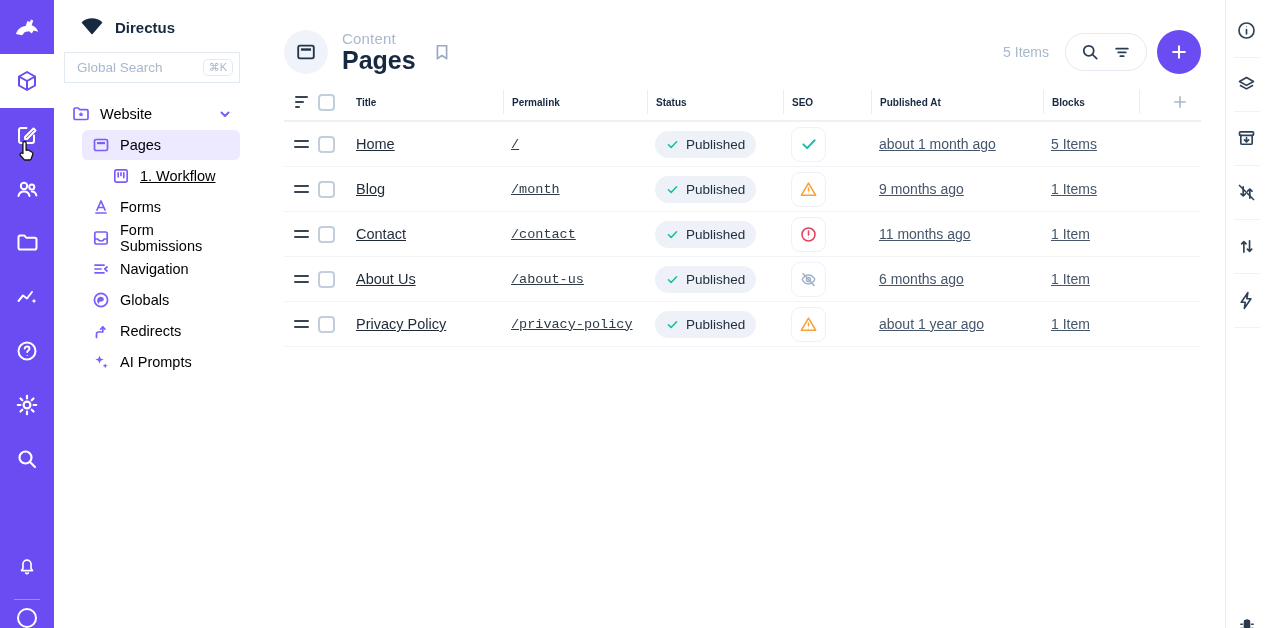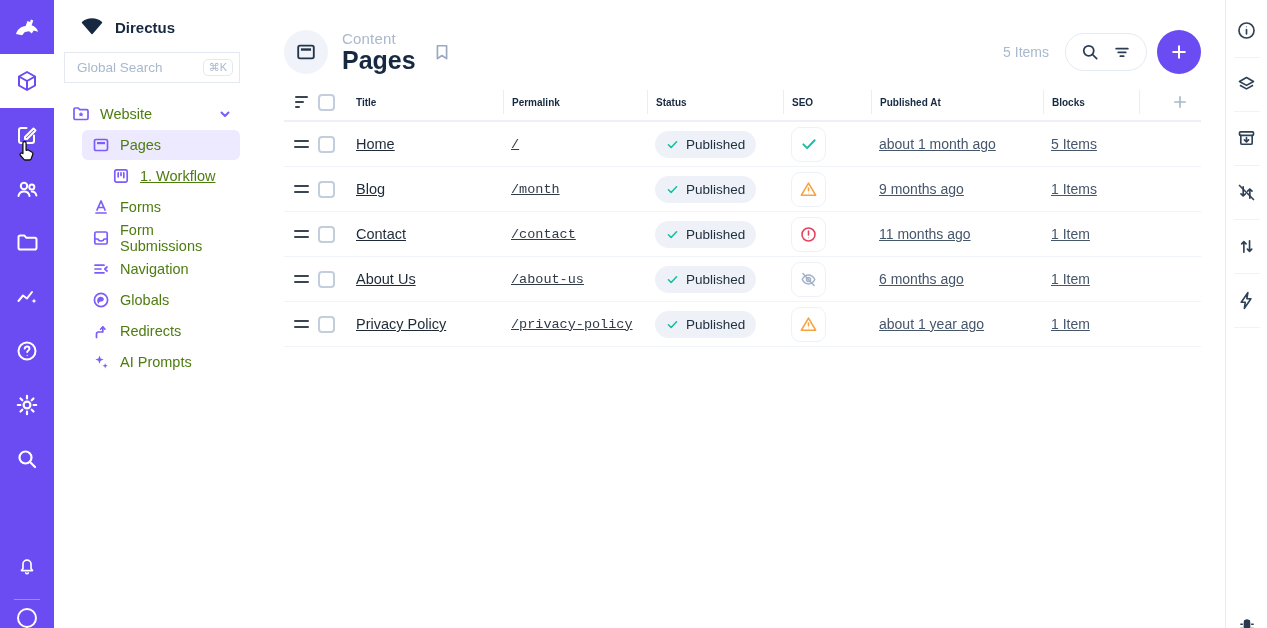--- a/index.html
+++ b/index.html
@@ -35,21 +35,21 @@
     border:none; outline:none; background:transparent; width:104px;
     font-size:13.5px; font-family:inherit; color:#172940;
   }
   .search-box input::placeholder { color:#A9B8CC; }
   .kbd-badge {
     margin-left:auto; border:1px solid #E3E9F1; border-radius:5px; color:#A9B8CC;
     font-size:11px; padding:2px 5px; line-height:1;
   }
   .nav-item {
     display:flex; align-items:center; gap:10px; height:30px; margin:1px 20px 1px 8px;
-    padding-left:10px; border-radius:6px; font-size:14.5px; color:#4d7c0f; cursor:pointer;
+    padding-left:10px; border-radius:6px; font-size:14.5px; color:#000000; cursor:pointer;
   }
   .nav-item .nicon { color:#7C5CFA; flex:0 0 18px; }
   .nav-item .chev { margin-left:auto; margin-right:8px; color:#7C5CFA; }
   .nav-item.lvl1 { margin-left:28px; }
   .nav-item.lvl2 { margin-left:48px;text-decoration:underline; }
   .nav-item.active { background:#EDE9FF; }
 
   
   .main { flex:1; padding:0 24px; min-width:0; }
   .page-header { display:flex; align-items:center; padding-top:28px; height:76px; }

